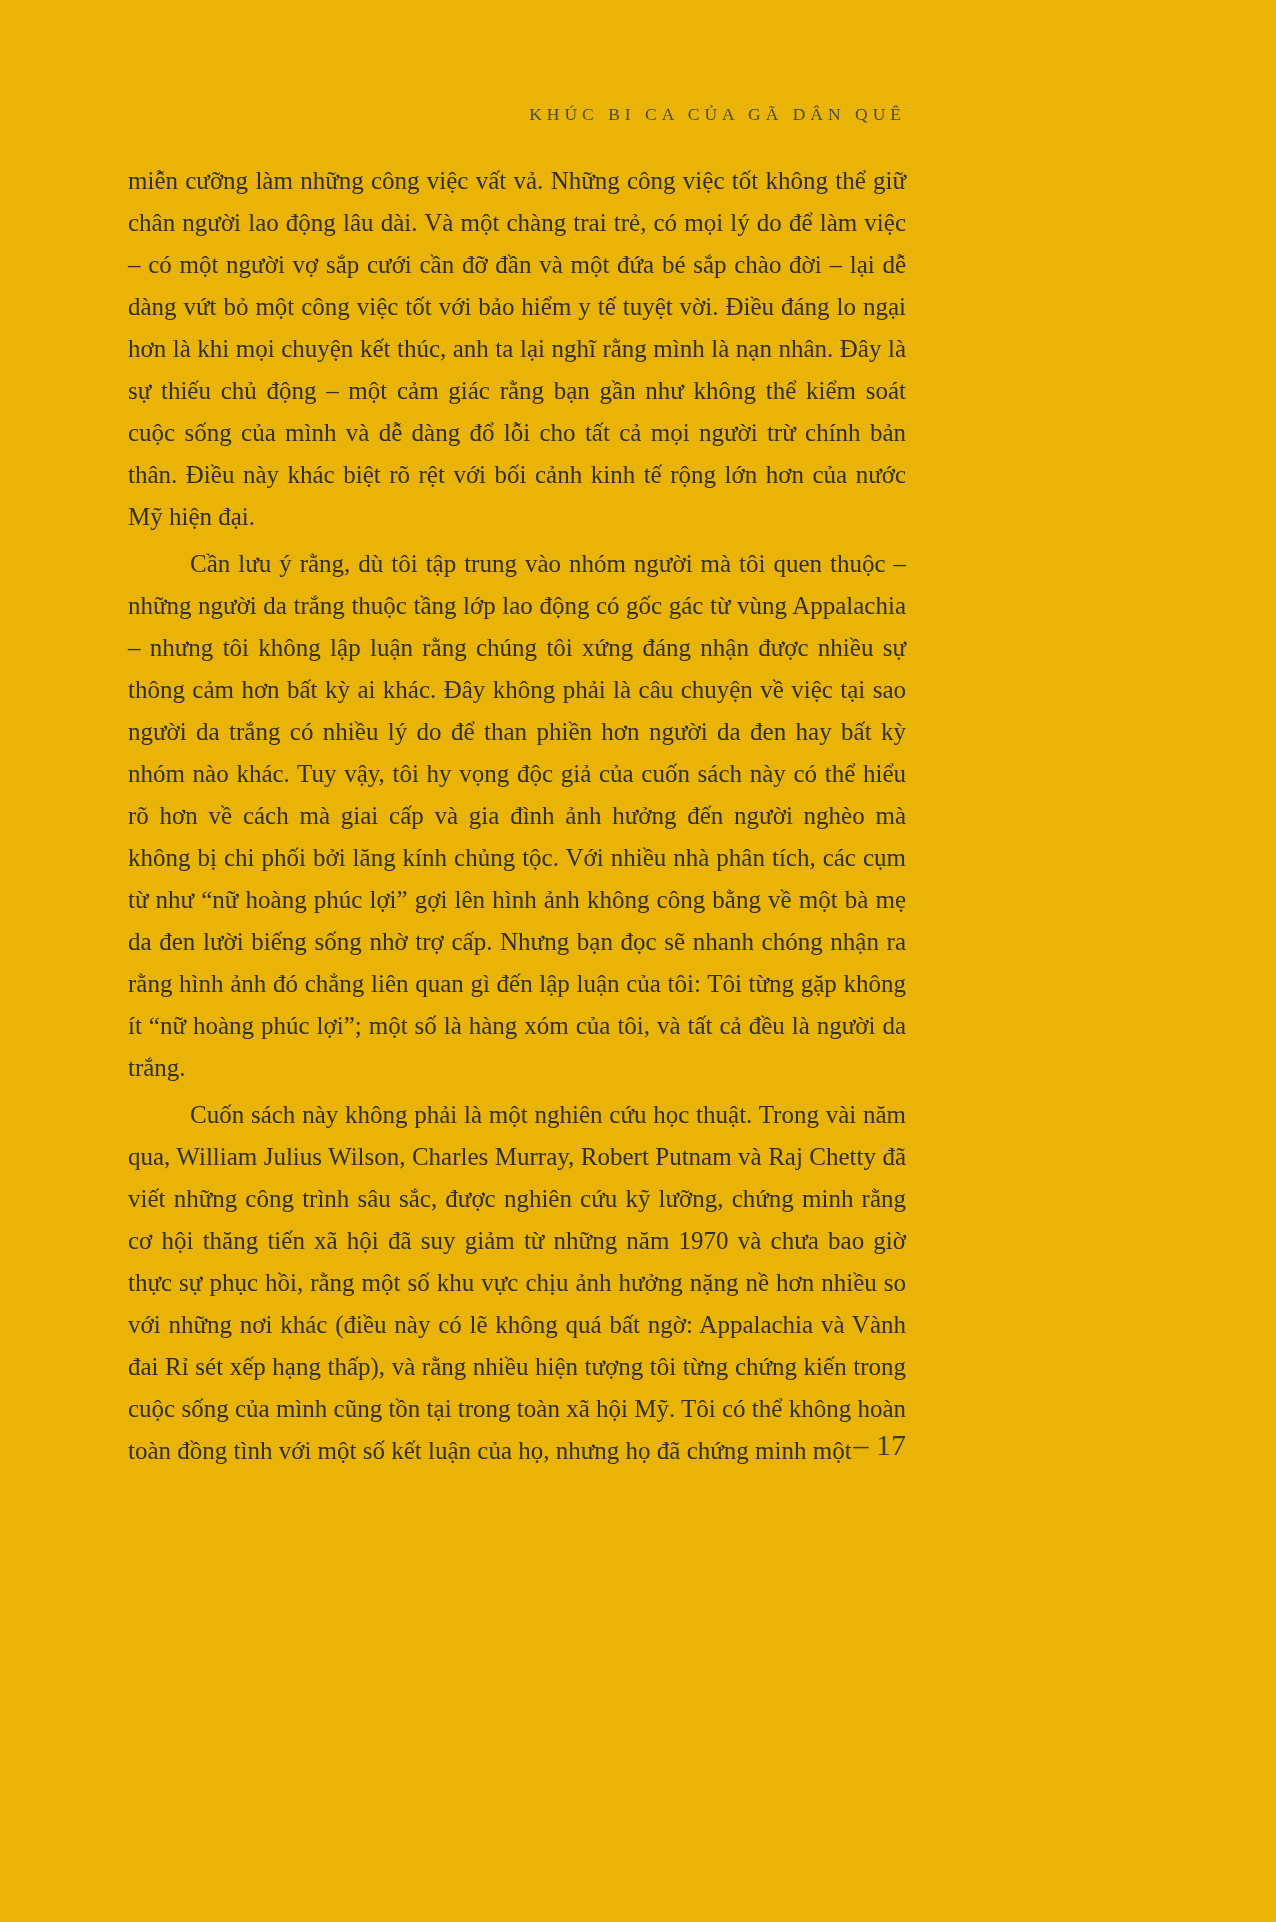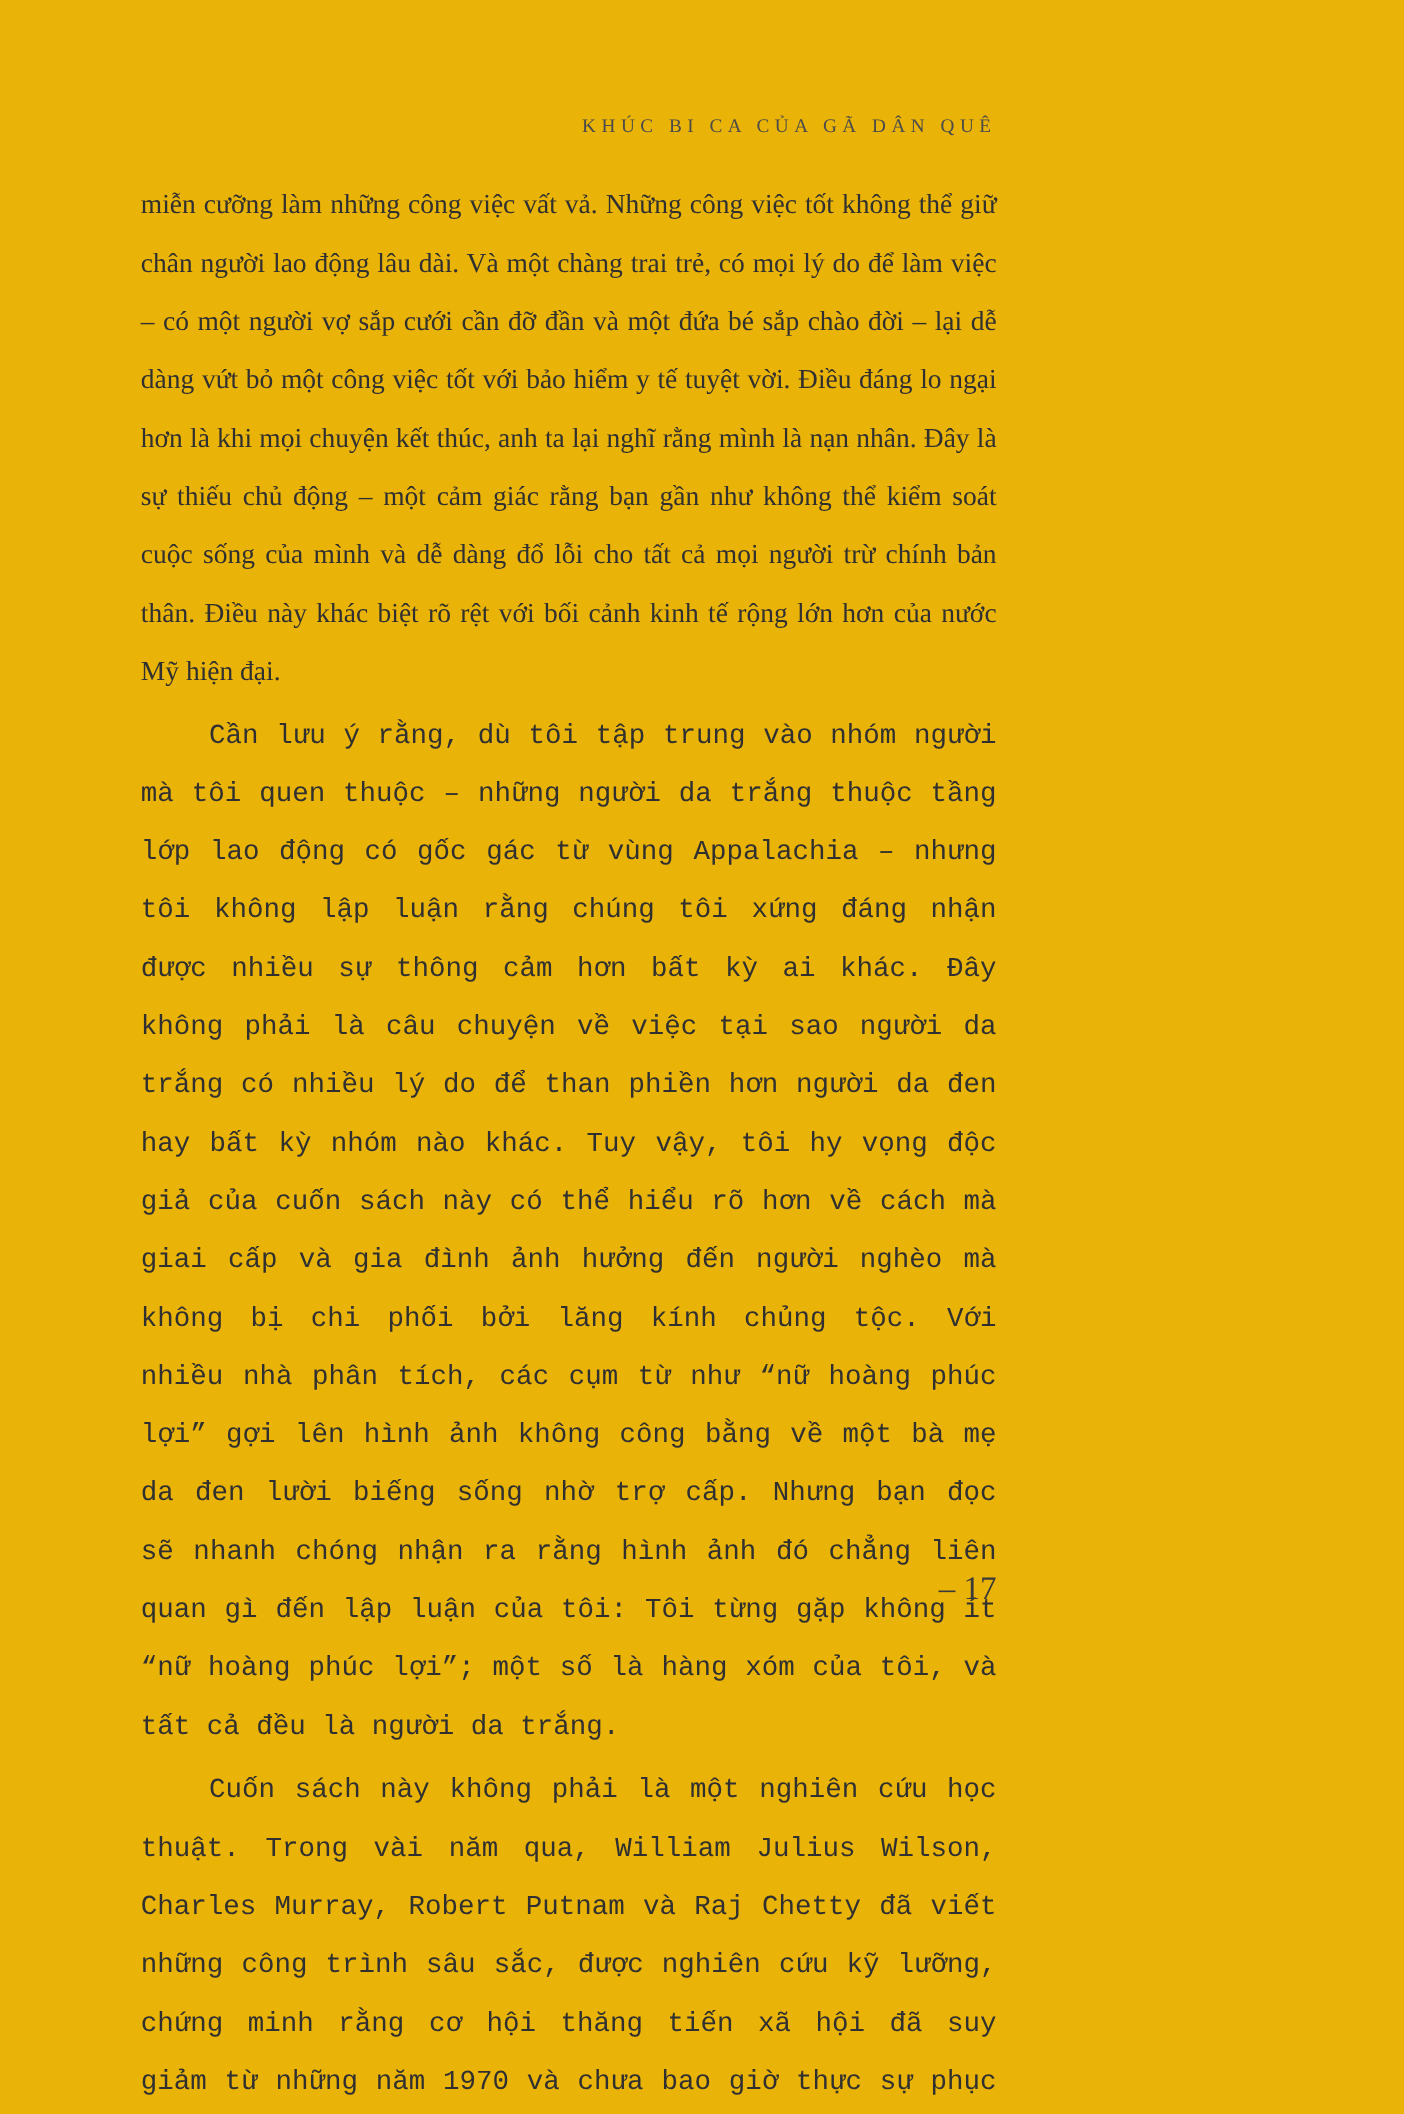--- a/index.html
+++ b/index.html
@@ -29,28 +29,27 @@
   }
   .content {
     position: absolute;
     top: 160px;
     left: 128px;
     width: 778px;
   }
   .para {
     margin: 0 0 5px 0;
     font-size: 25px;
-    line-height: 53px;
+    line-height: 42px;
     text-align: justify;
     text-justify: inter-word;
     color: #303030;
   }
   .para.indent {
     text-indent: 62px;
-    font-family: Liberation Mono, monospace;
   }
   .page-number {
     position: absolute;
     top: 1428px;
     left: 128px;
     width: 778px;
     text-align: right;
     font-size: 30px;
     color: #3a3a3a;
   }

